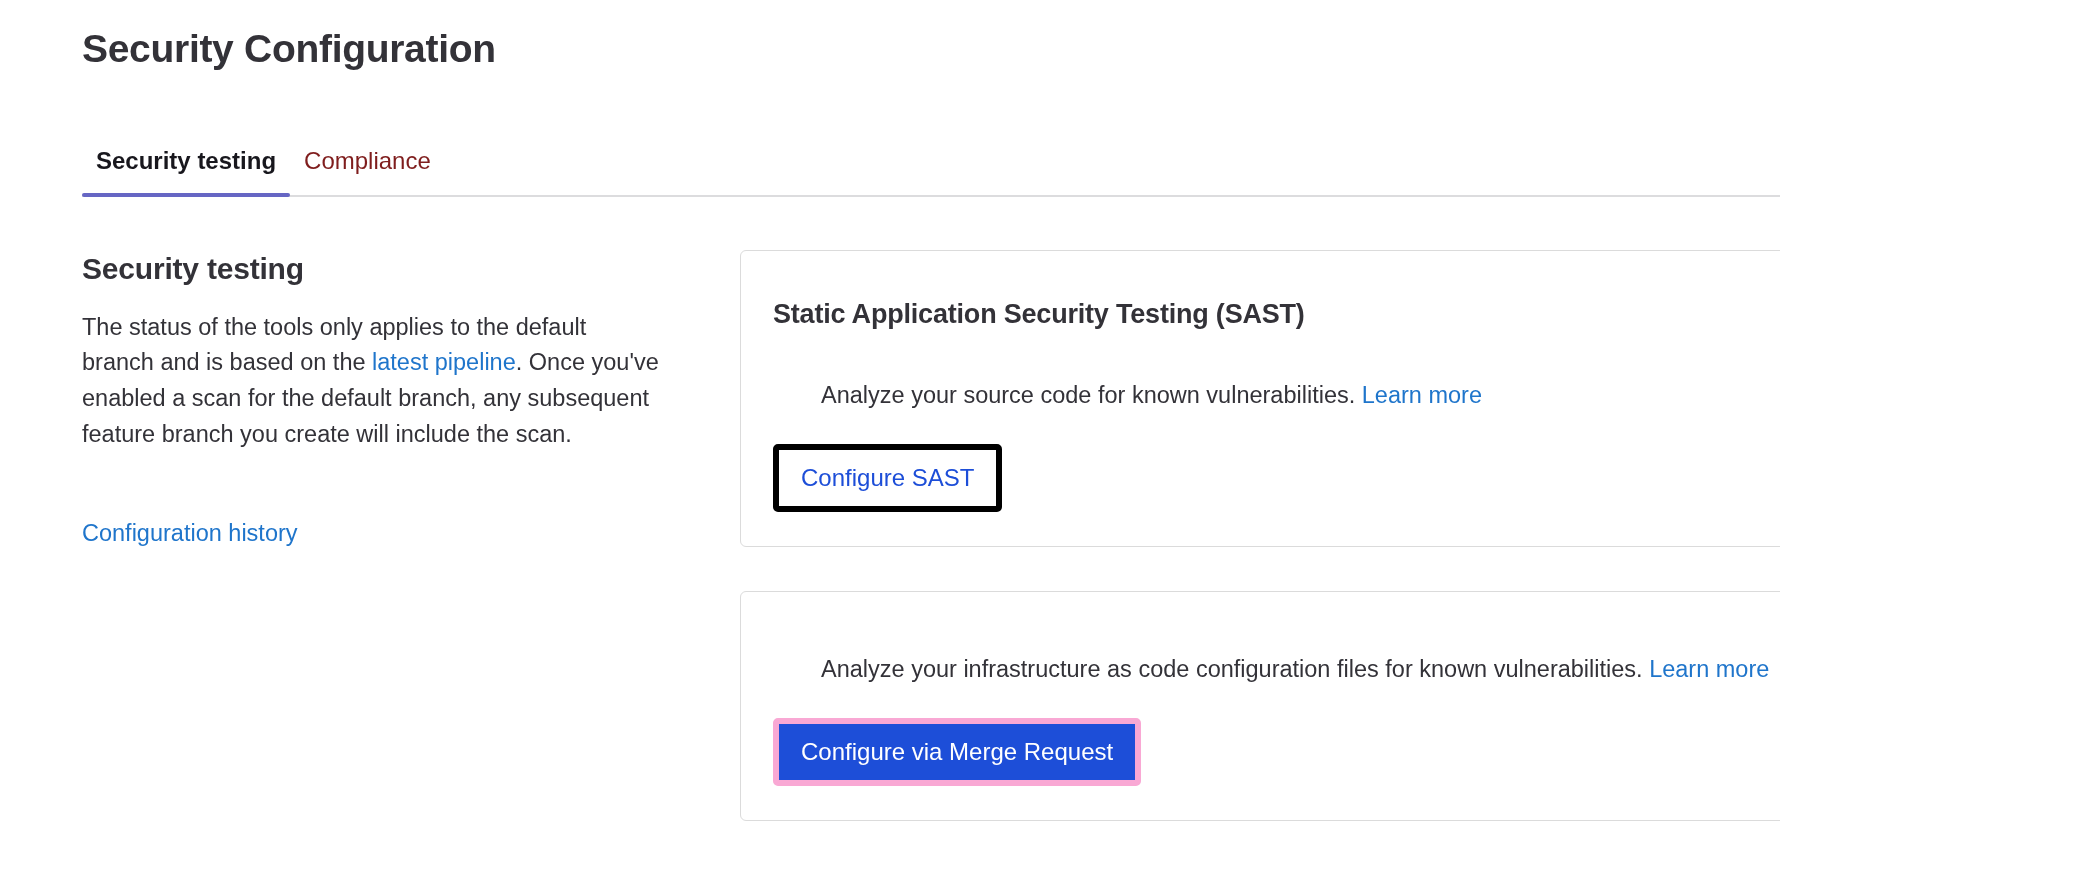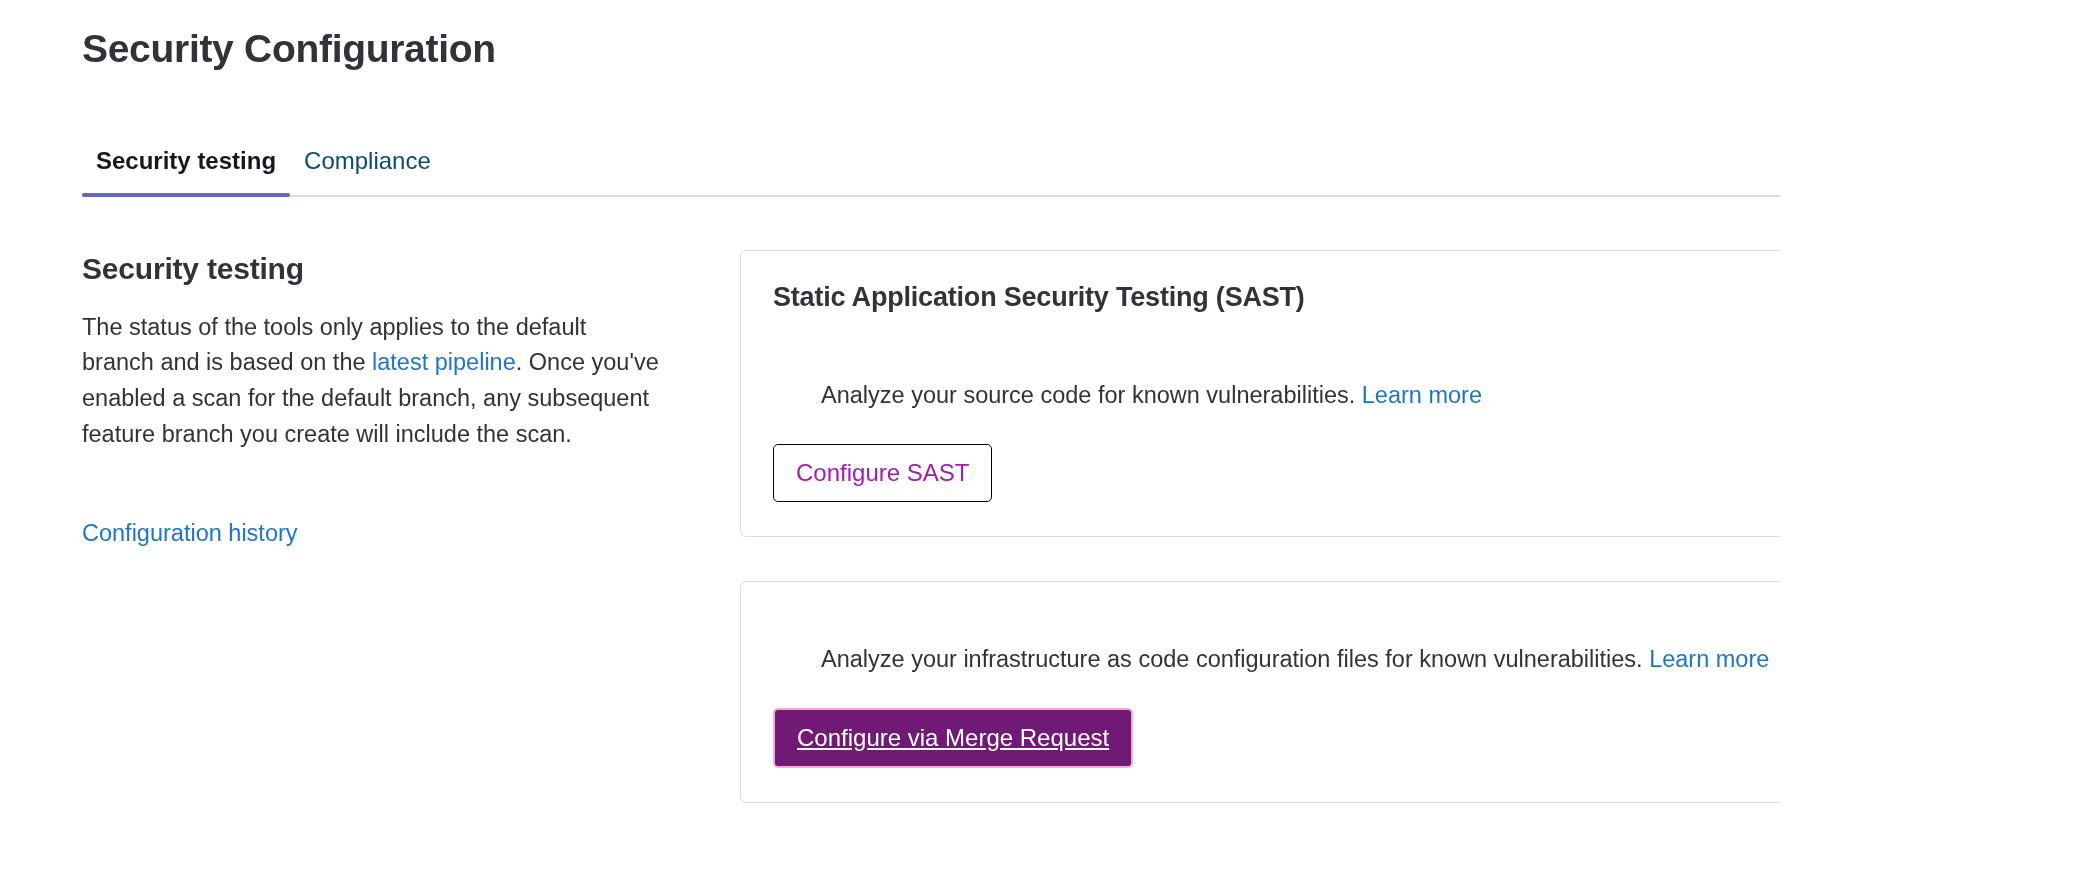--- a/index.html
+++ b/index.html
@@ -42,21 +42,21 @@
     height: 80px;
   }
   .tabs-row {
     display: flex;
     align-items: flex-end;
     height: 72px;
   }
   .tab {
     position: relative;
     font-size: 24px;
-    color: #0c4a6e;
+    color: #7f1d1d;
     padding: 0 14px 22px 14px;
     cursor: pointer;
     white-space: nowrap;
   }
   .tab.active {
     font-weight: bold;
     color: #18171d;
   }
   .tab.active::after {
     content: "";
@@ -129,20 +129,21 @@
   .card {
     border: 1px solid #dbdbdb;
     border-radius: 6px;
     background: #ffffff;
     padding: 30px 32px 34px 32px;
   }
   .card + .card { margin-top: 44px; }
 
   .card-head {
     display: flex;
+    align-items: center;
     justify-content: space-between;
     gap: 40px;
   }
   .card-title {
     font-size: 27px;
     font-weight: bold;
     color: #333238;
     letter-spacing: -0.2px;
     line-height: 1.2;
   }
@@ -179,28 +180,27 @@
     font-family: "Liberation Sans", sans-serif;
     font-size: 24px;
     line-height: 1;
     padding: 16px 22px;
     border-radius: 5px;
     cursor: pointer;
     white-space: nowrap;
   }
   .btn-outline {
     background: #ffffff;
-    border: 1px solid #000000;
-    color: #a21caf;
+    border: 6px solid #000000;
+    color: #1d4ed8;
   }
   .btn-primary {
-    background: #701a75;
-    border: 2px solid #f9a8d4;
+    background: #1d4ed8;
+    border: 6px solid #f9a8d4;
     color: #ffffff;
-    text-decoration: underline;
   }
 </style>
 </head>
 <body>
 
 <div class="page">
 
   <div class="page-title">Security Configuration</div>
 
   <div class="tabs">

